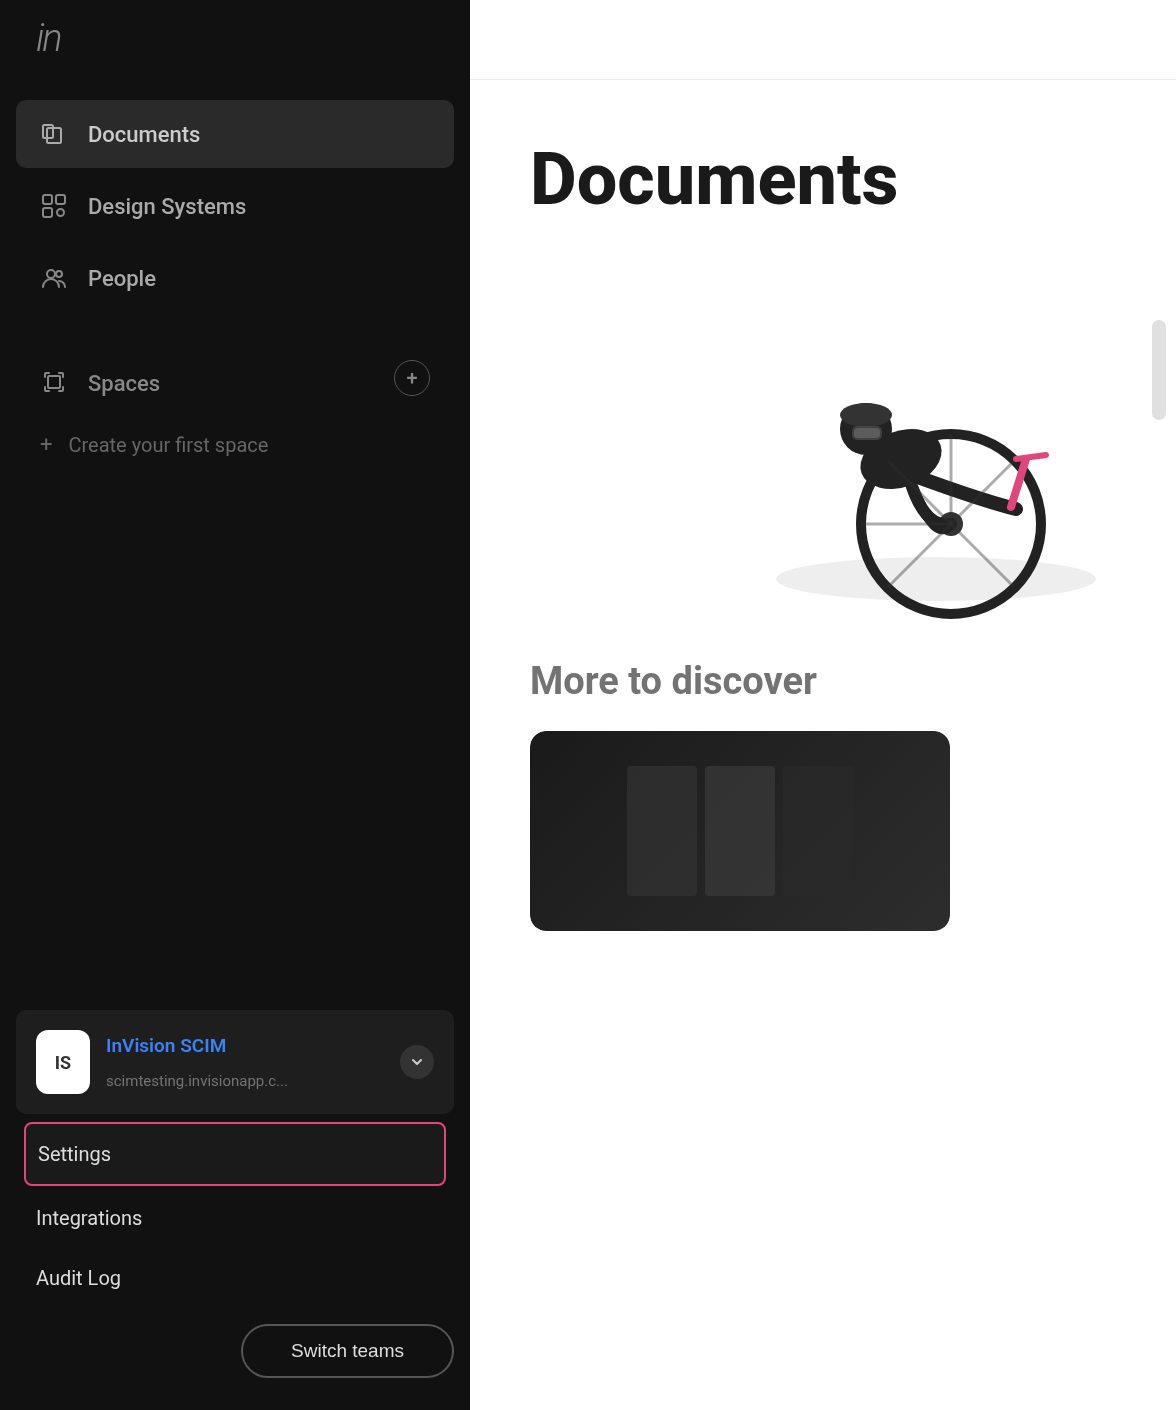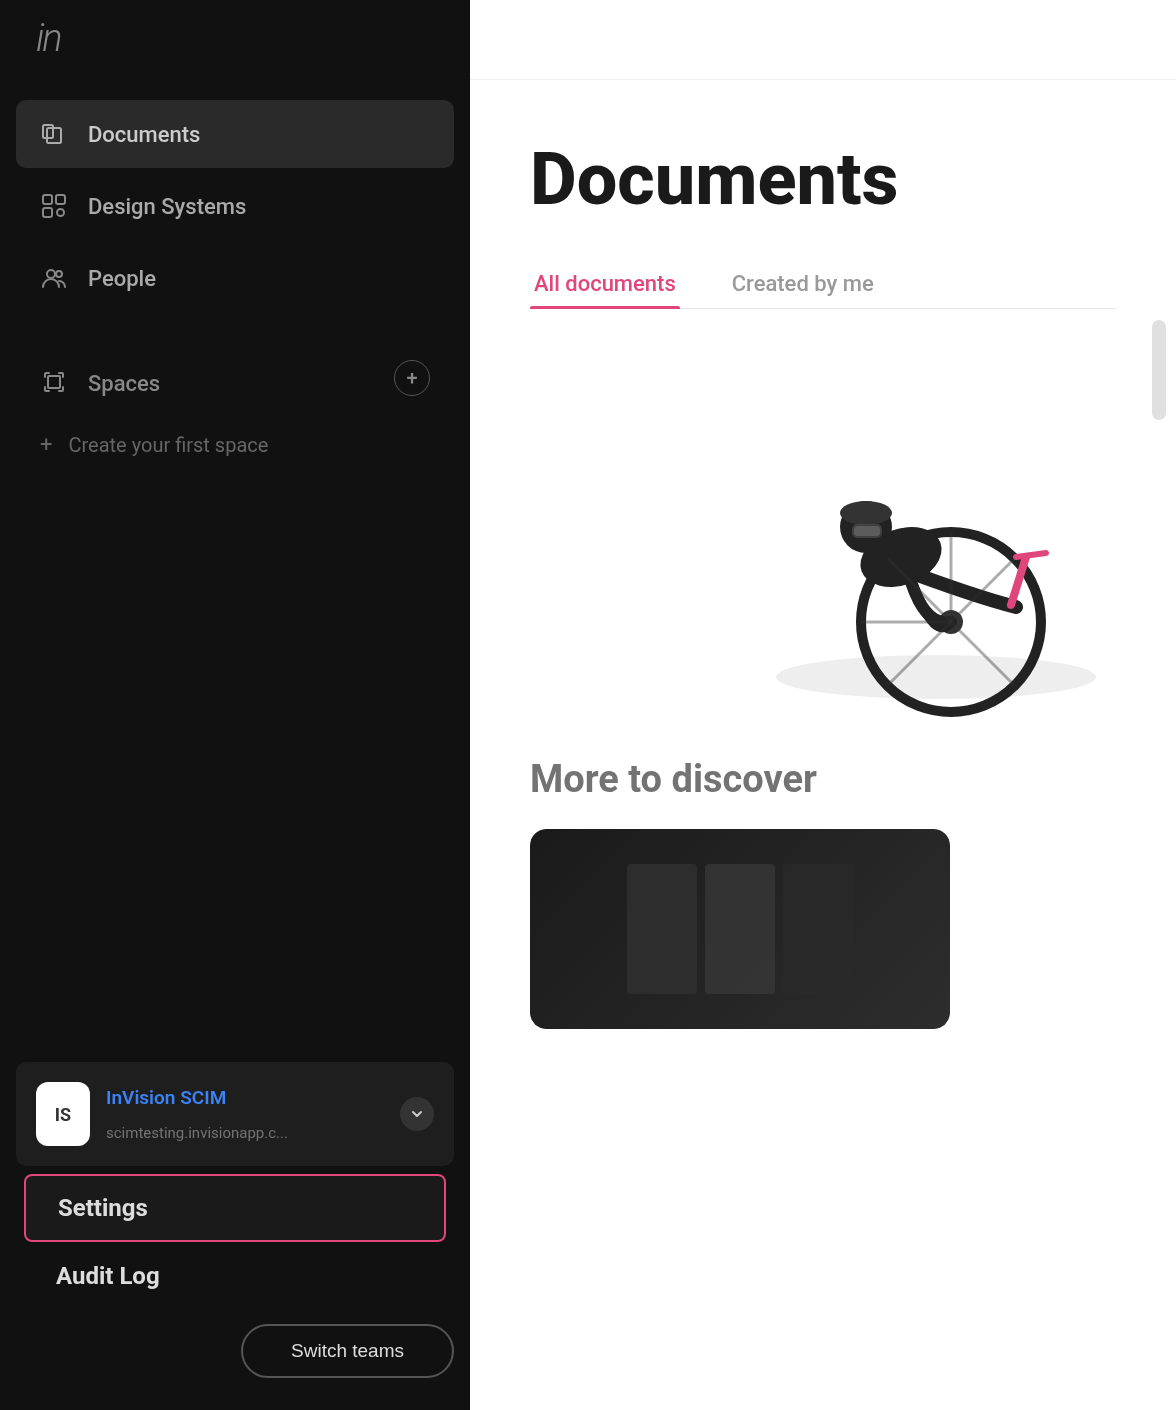--- a/index.html
+++ b/index.html
@@ -174,24 +174,24 @@
       cursor: pointer;
       flex-shrink: 0;
     }
 
     
     .dropdown-menu {
       padding: 0 8px;
     }
 
     .menu-item {
-      padding: 18px 32px;
+      padding: 18px 12px;
       color: #ddd;
-      font-size: 24px;
-      font-weight: 700;
+      font-size: 20px;
+      font-weight: 400;
       cursor: pointer;
       border-radius: 6px;
     }
 
     .menu-item.active-settings {
       background: #1a1a1a;
       border: 2px solid #e0457b;
       border-radius: 8px;
       margin-bottom: 2px;
     }
@@ -403,20 +403,23 @@
           <path d="M4 6l4 4 4-4" stroke="#ccc" stroke-width="2" stroke-linecap="round" stroke-linejoin="round"></path>
         </svg>
       </div>
     </div>
 
     <div class="dropdown-menu">
       <div class="menu-item active-settings">
         <span>Settings</span>
       </div>
       <div class="menu-item">
+        <span>Integrations</span>
+      </div>
+      <div class="menu-item">
         <span>Audit Log</span>
       </div>
     </div>
 
     <div class="switch-teams-btn">
       <button>Switch teams</button>
     </div>
 
   </div>
 </div>
@@ -425,28 +428,20 @@
 
   <div class="main-header">
 
     <div class="scroll-hint"></div>
   </div>
 
   <div class="main-body">
 
     <h1 class="page-title">Documents</h1>
 
-    <div class="tabs-row">
-      <div class="tab active">
-        <span>All documents</span>
-      </div>
-      <div class="tab">
-        <span>Created by me</span>
-      </div>
-    </div>
 
     <div class="illustration-area">
       <svg class="illustration-svg" viewBox="0 0 460 360" xmlns="http://www.w3.org/2000/svg">
 
         <ellipse cx="280" cy="320" rx="160" ry="22" fill="#ddd" opacity="0.5"></ellipse>
 
         <circle cx="295" cy="265" r="90" stroke="#222" stroke-width="10" fill="none"></circle>
 
         <circle cx="295" cy="265" r="12" fill="#333"></circle>
 

